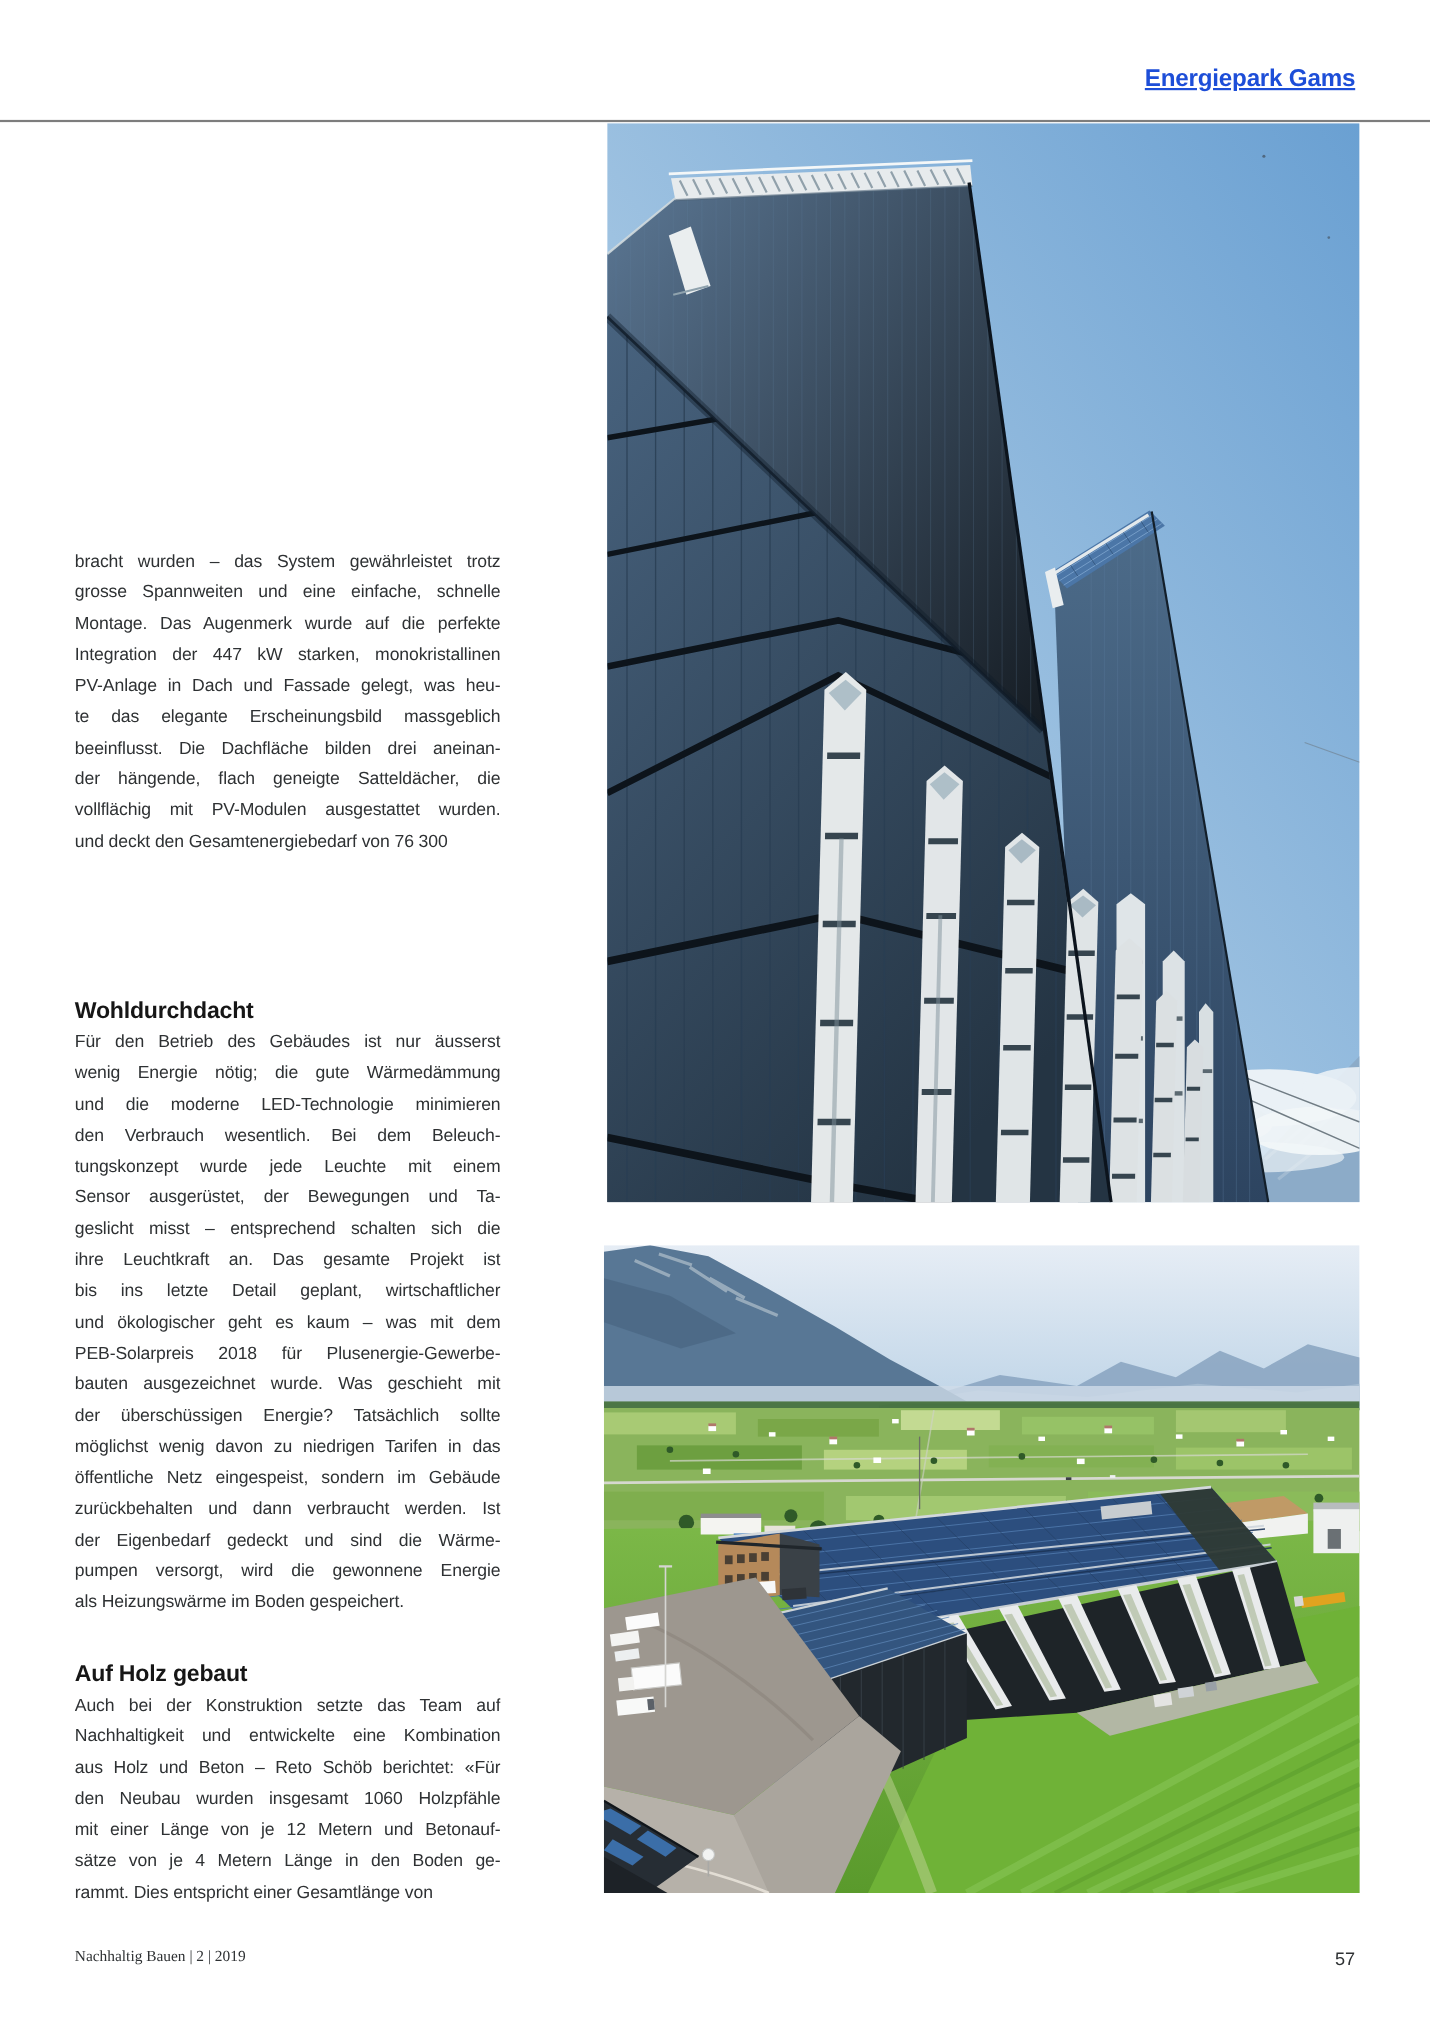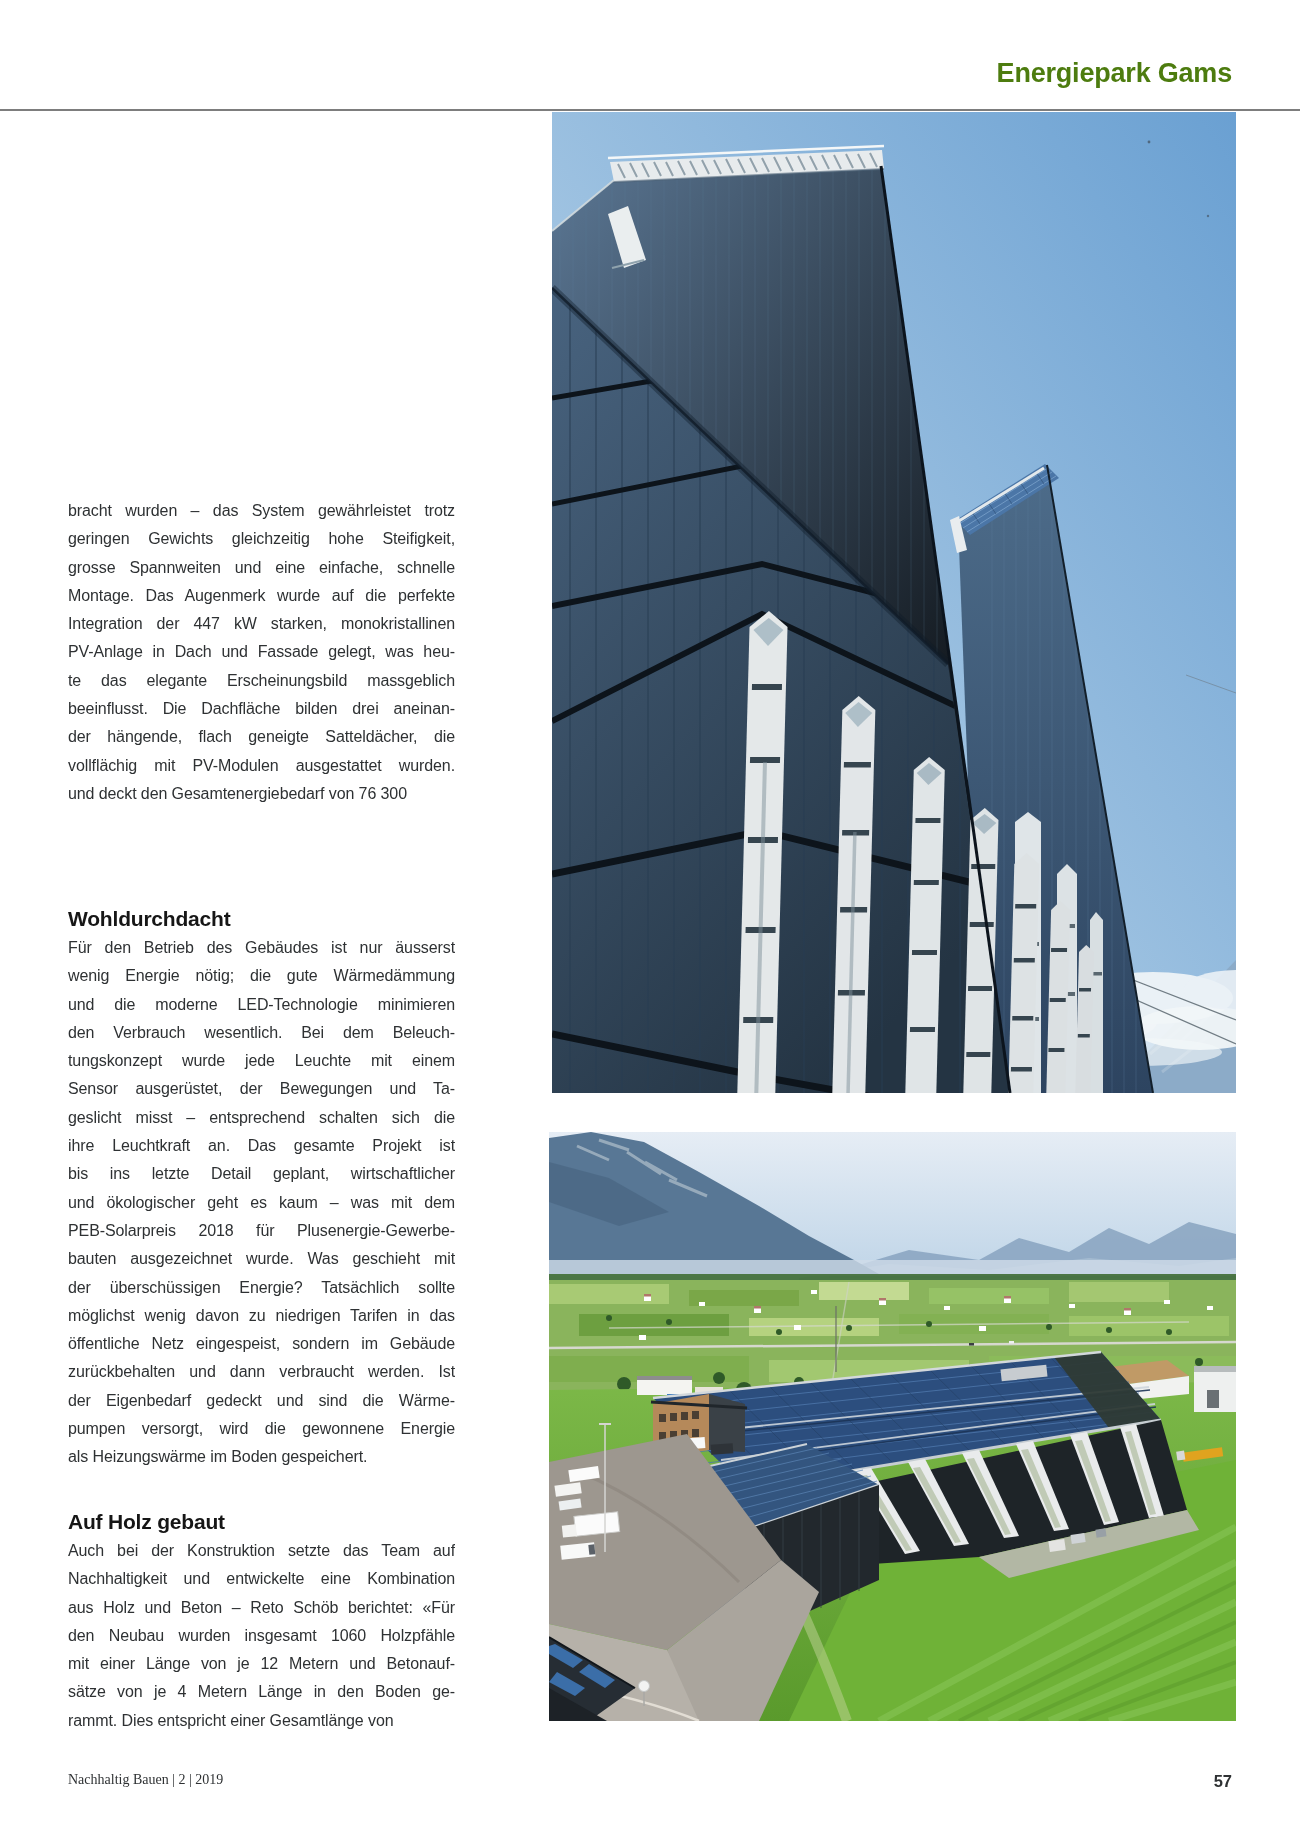--- a/index.html
+++ b/index.html
@@ -2,22 +2,22 @@
 <html><head>
 <meta charset="utf-8">
 <style>
   html,body{margin:0;padding:0;}
   body{
     width:1300px;height:1838px;position:relative;background:#ffffff;
     font-family:"Liberation Sans","DejaVu Sans",sans-serif;color:#2e3133;
     overflow:hidden;
   }
   .page-header{
-    position:absolute;top:58px;right:68px;font-size:27px;font-weight:bold;
-    color:#4d7c0f;letter-spacing:-0.2px;
+    position:absolute;top:58px;right:68px;font-size:22px;font-weight:bold;
+    color:#1d4ed8;letter-spacing:-0.2px;text-decoration:underline;
   }
   .rule{
     position:absolute;top:109px;left:0;width:1300px;height:2px;background:#7d7d7d;
   }
   .col{
     position:absolute;left:68px;width:387px;font-size:16px;line-height:28.3px;
     letter-spacing:-0.1px;color:#2e3133;
   }
   .tl{
     text-align:justify;text-align-last:justify;-moz-text-align-last:justify;
@@ -25,36 +25,35 @@
   }
   .tl:last-child{text-align-last:left;-moz-text-align-last:left;}
   .subhead{
     position:absolute;left:68px;width:387px;font-size:21px;font-weight:bold;
     color:#161616;line-height:28.3px;letter-spacing:-0.2px;
   }
   .footer-left{
     position:absolute;left:68px;top:1772px;font-size:14px;color:#2e3133;font-family:Liberation Serif, serif;
   }
   .footer-right{
-    position:absolute;right:68px;top:1772px;font-size:16.5px;color:#2e3133;font-weight:bold;
+    position:absolute;right:68px;top:1772px;font-size:16.5px;color:#2e3133;
   }
   figure{margin:0;padding:0;position:absolute;}
   .photo1{left:552px;top:112px;width:684px;height:981px;}
   .photo2{left:549px;top:1132px;width:687px;height:589px;}
   svg{display:block;}
 </style>
 </head>
 <body>
 
 <div class="page-header">Energiepark Gams</div>
 <div class="rule"></div>
 
 <div class="col" style="top:497px">
     <div class="tl">bracht wurden – das System gewährleistet trotz</div>
-    <div class="tl">geringen Gewichts gleichzeitig hohe Steifigkeit,</div>
     <div class="tl">grosse Spannweiten und eine einfache, schnelle</div>
     <div class="tl">Montage. Das Augenmerk wurde auf die perfekte</div>
     <div class="tl">Integration der 447 kW starken, monokristallinen</div>
     <div class="tl">PV-Anlage in Dach und Fassade gelegt, was heu-</div>
     <div class="tl">te das elegante Erscheinungsbild massgeblich</div>
     <div class="tl">beeinflusst. Die Dachfläche bilden drei aneinan-</div>
     <div class="tl">der hängende, flach geneigte Satteldächer, die</div>
     <div class="tl">vollflächig mit PV-Modulen ausgestattet wurden.</div>
     <div class="tl">und deckt den Gesamtenergiebedarf von 76 300</div>
   </div>

